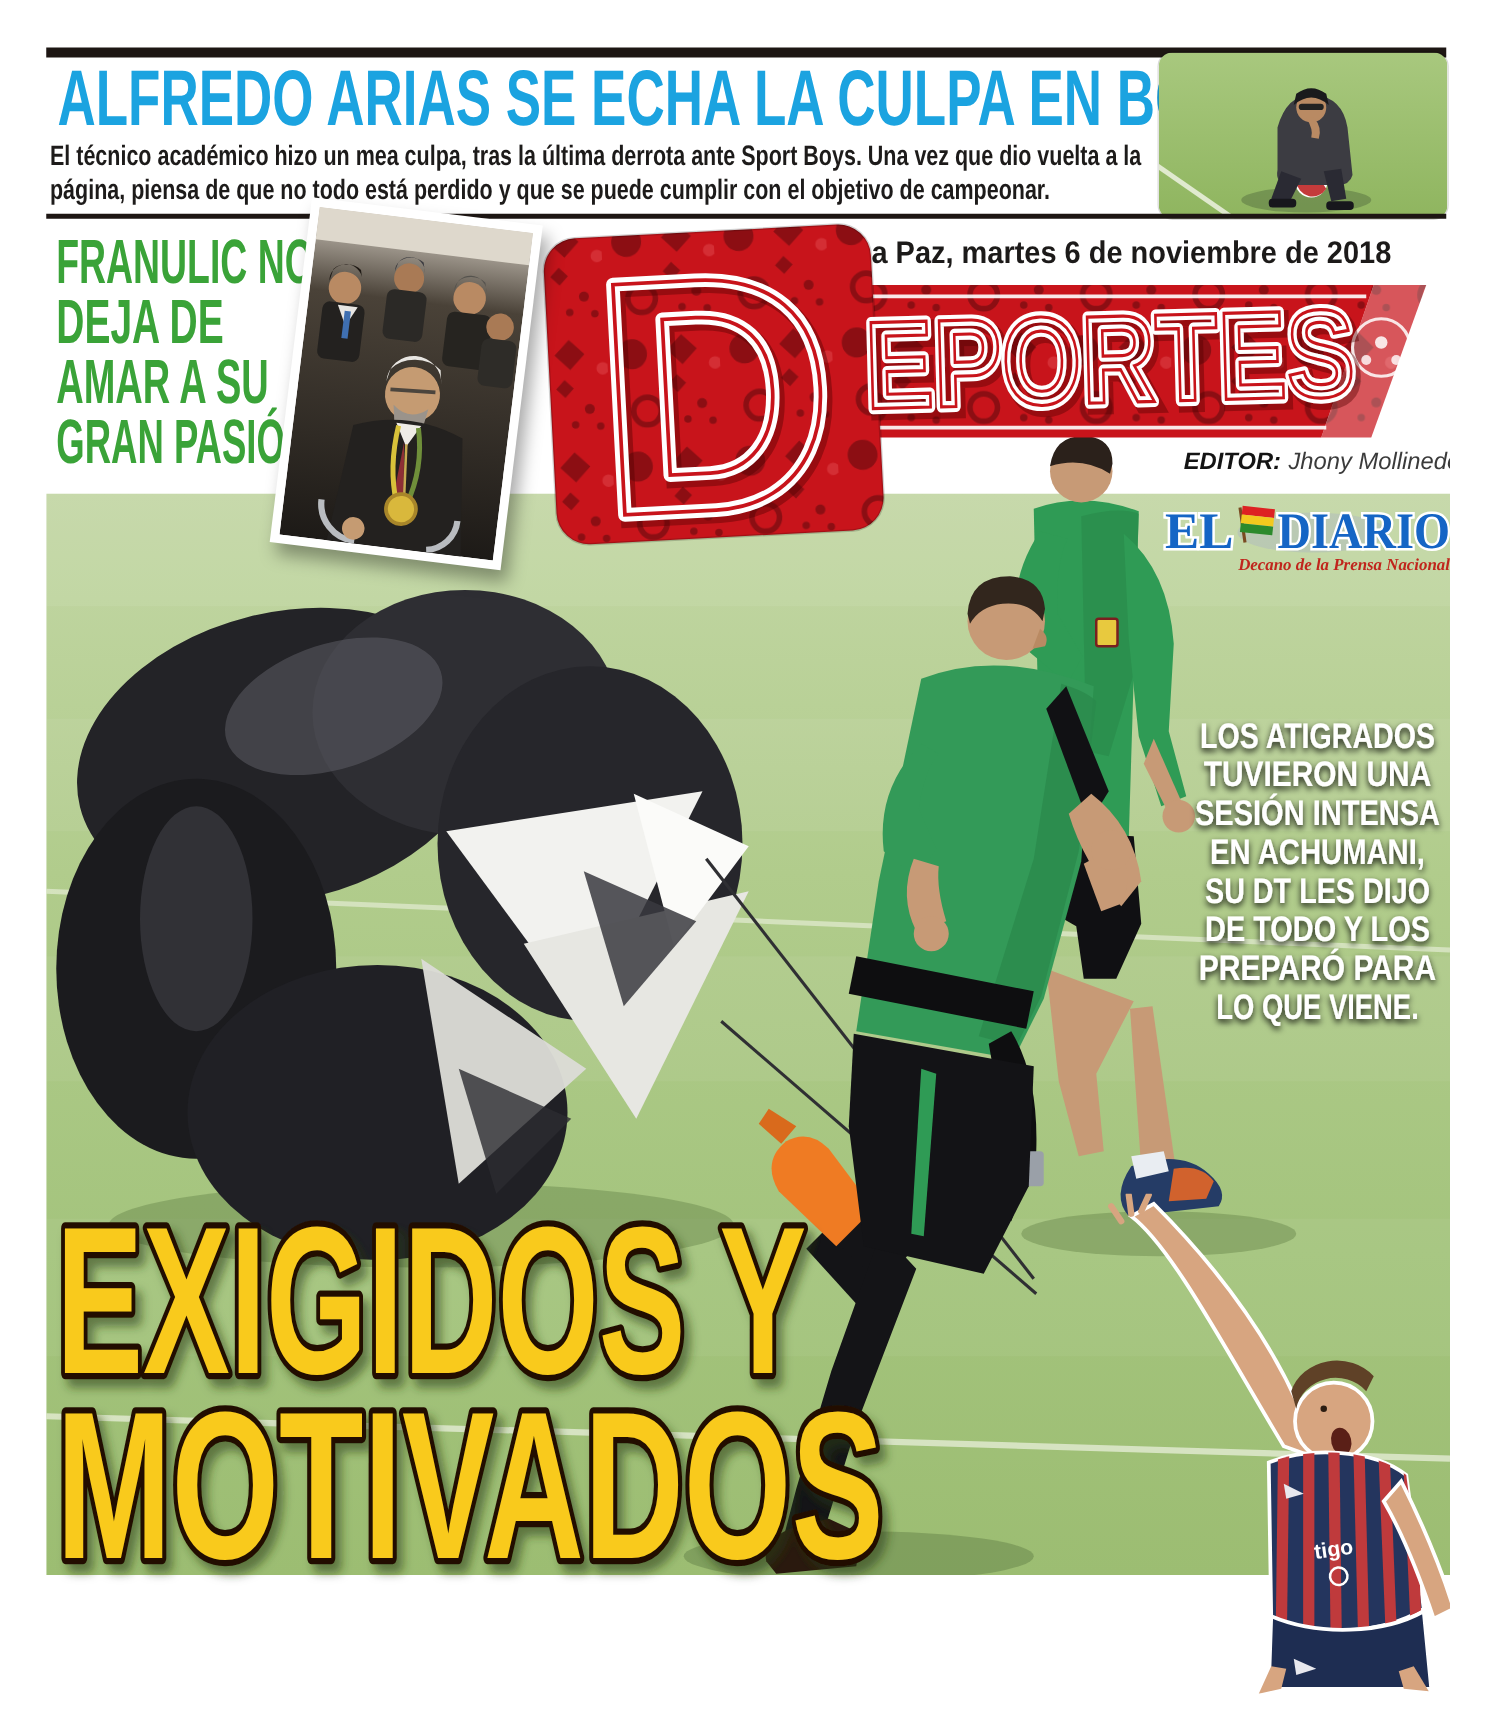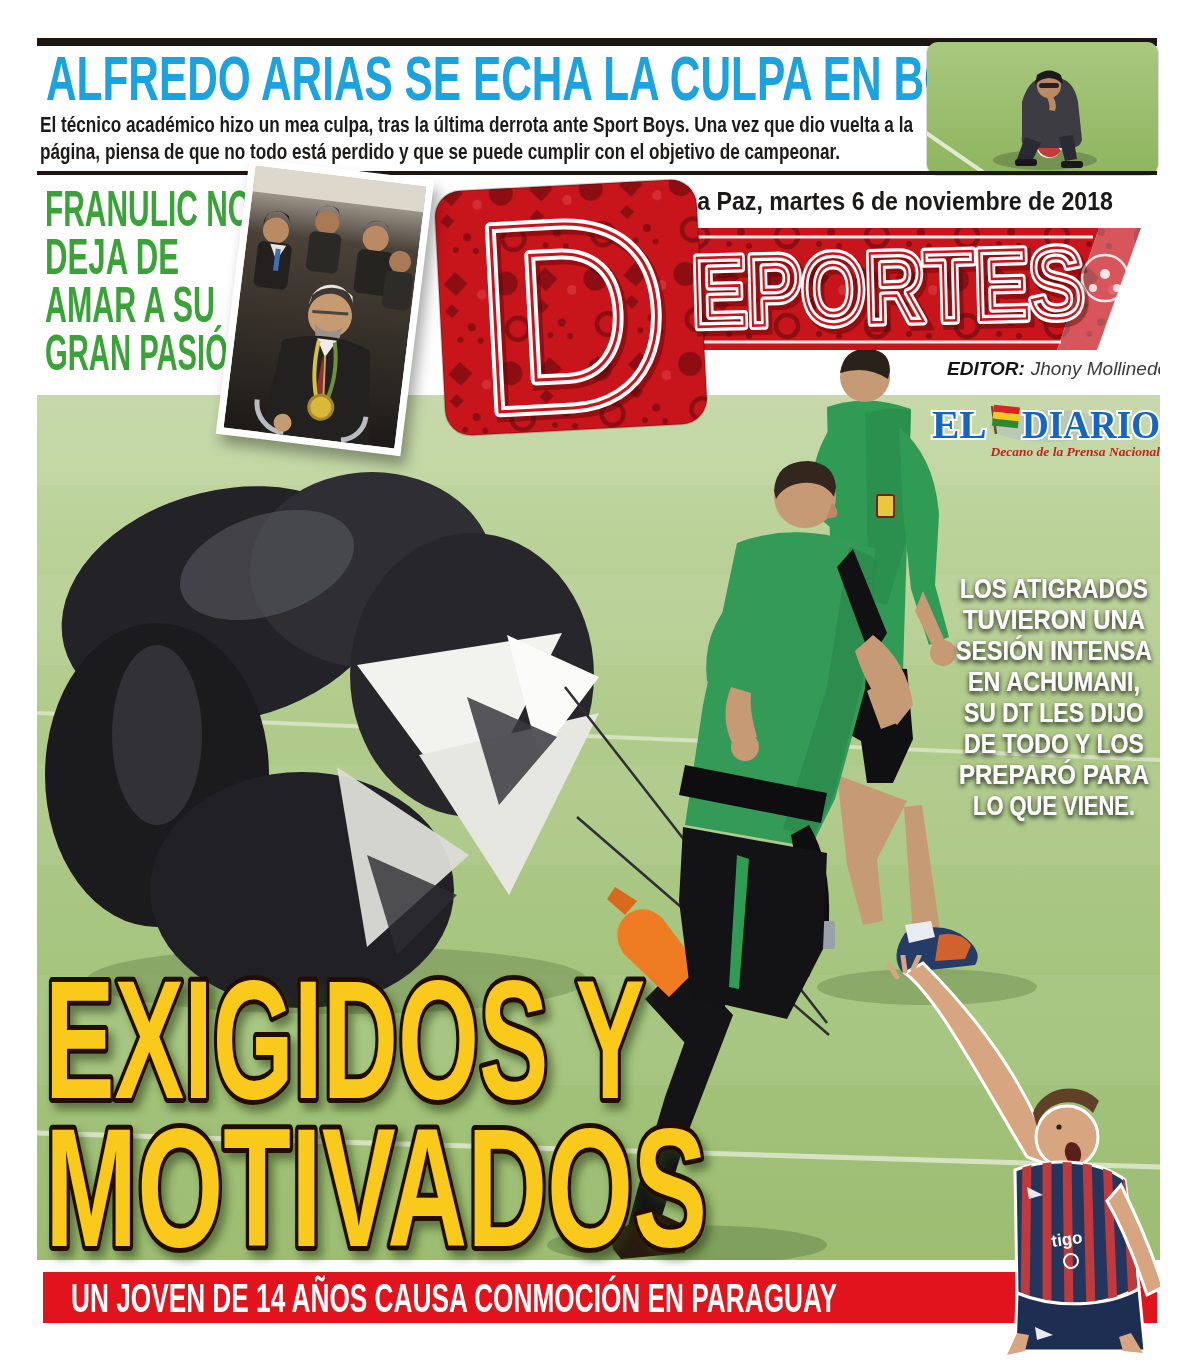--- a/index.html
+++ b/index.html
@@ -286,25 +286,20 @@
       <filter id="tsh" x="-15%" y="-15%" width="130%" height="130%">
         <feDropShadow dx="5" dy="7" stdDeviation="4" flood-color="#2c3a14" flood-opacity=".55"></feDropShadow>
       </filter>
     </defs>
     <g filter="url(#tsh)" font-weight="bold" fill="#f9ca1d" stroke="#241103" stroke-width="10" paint-order="stroke fill" stroke-linejoin="round">
       <text x="8" y="148" font-size="168" textLength="600" lengthAdjust="spacingAndGlyphs">EXIGIDOS Y</text>
       <text x="8" y="296" font-size="168" textLength="662" lengthAdjust="spacingAndGlyphs">MOTIVADOS</text>
     </g>
   </svg>
 
-  <div class="abs redbar" style="left:43px;top:1272px;width:1114px;height:51px;z-index:22;">
-    <svg width="1114" height="51">
-      <text x="28" y="40" font-size="41" font-weight="bold" fill="#ffffff" textLength="766" lengthAdjust="spacingAndGlyphs">UN JOVEN DE 14 AÑOS CAUSA CONMOCIÓN EN PARAGUAY</text>
-    </svg>
-  </div>
 
   <svg class="abs" style="left:875px;top:955px;z-index:24;" width="285" height="400">
     <defs>
       <clipPath id="torsoClip">
           <path d="M140,215 C170,203 222,203 250,225 L264,332 C232,352 172,356 142,340 Z"></path>
         </clipPath>
     </defs>
     <g stroke="#ffffff" stroke-width="3">
       <path d="M30,18 C62,42 104,122 152,202 L180,212 C152,122 92,52 48,8 Z" fill="#d7a580"></path>
     </g>

